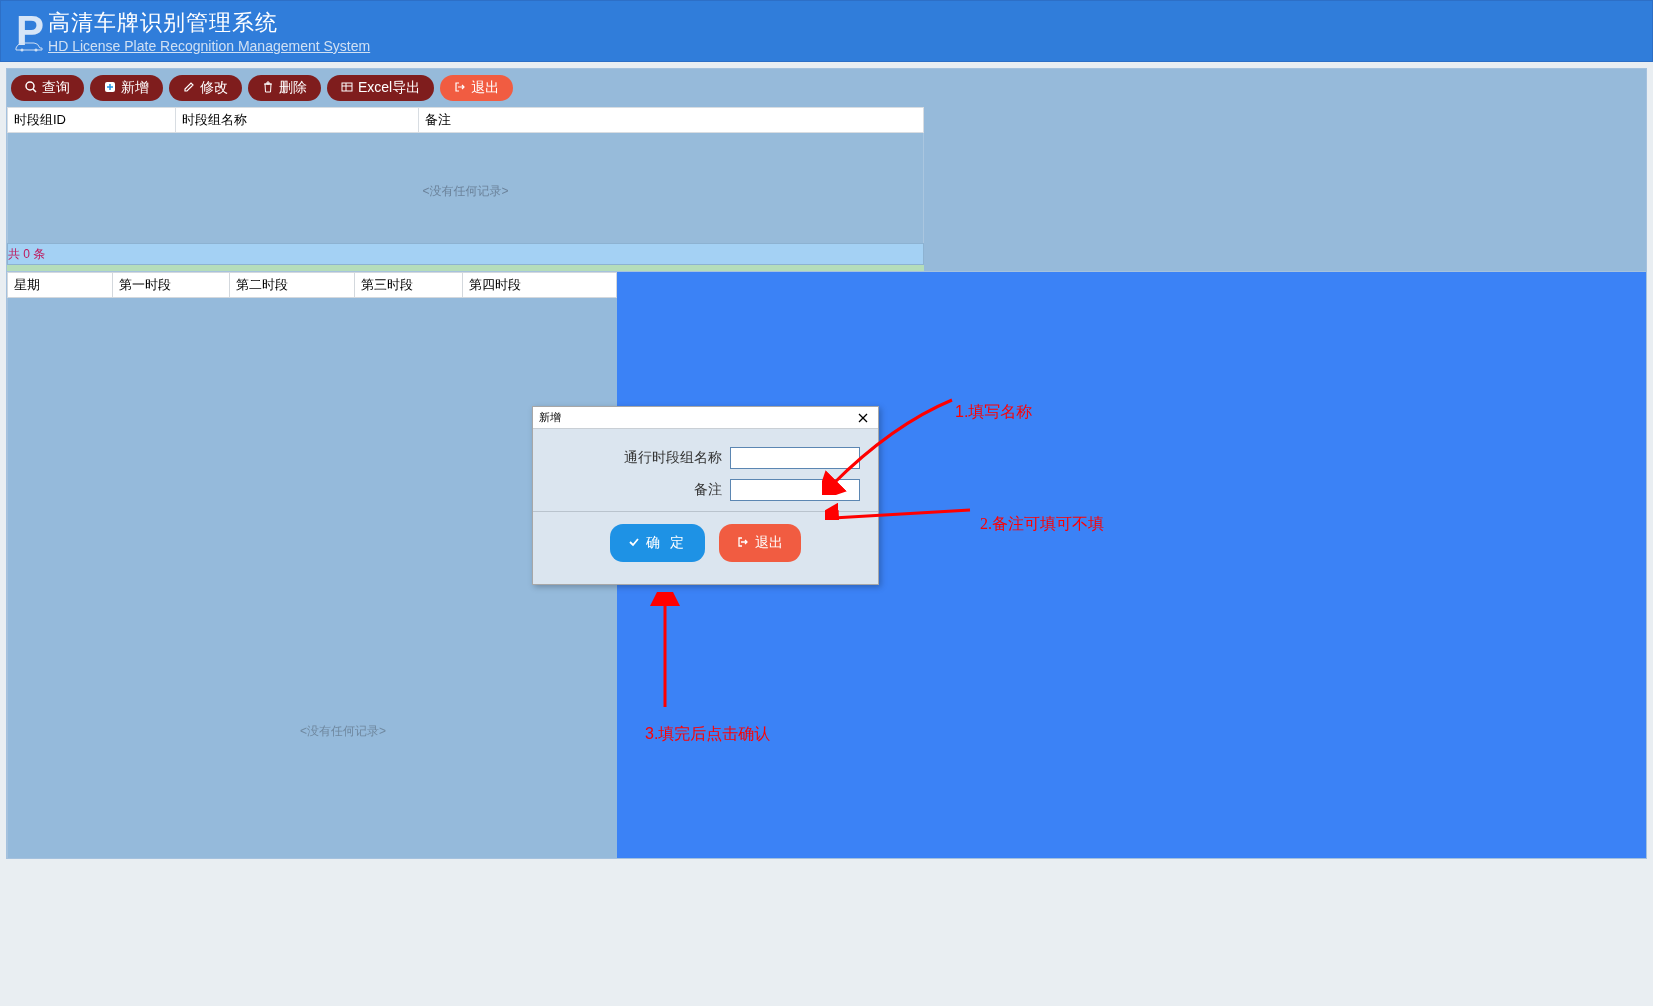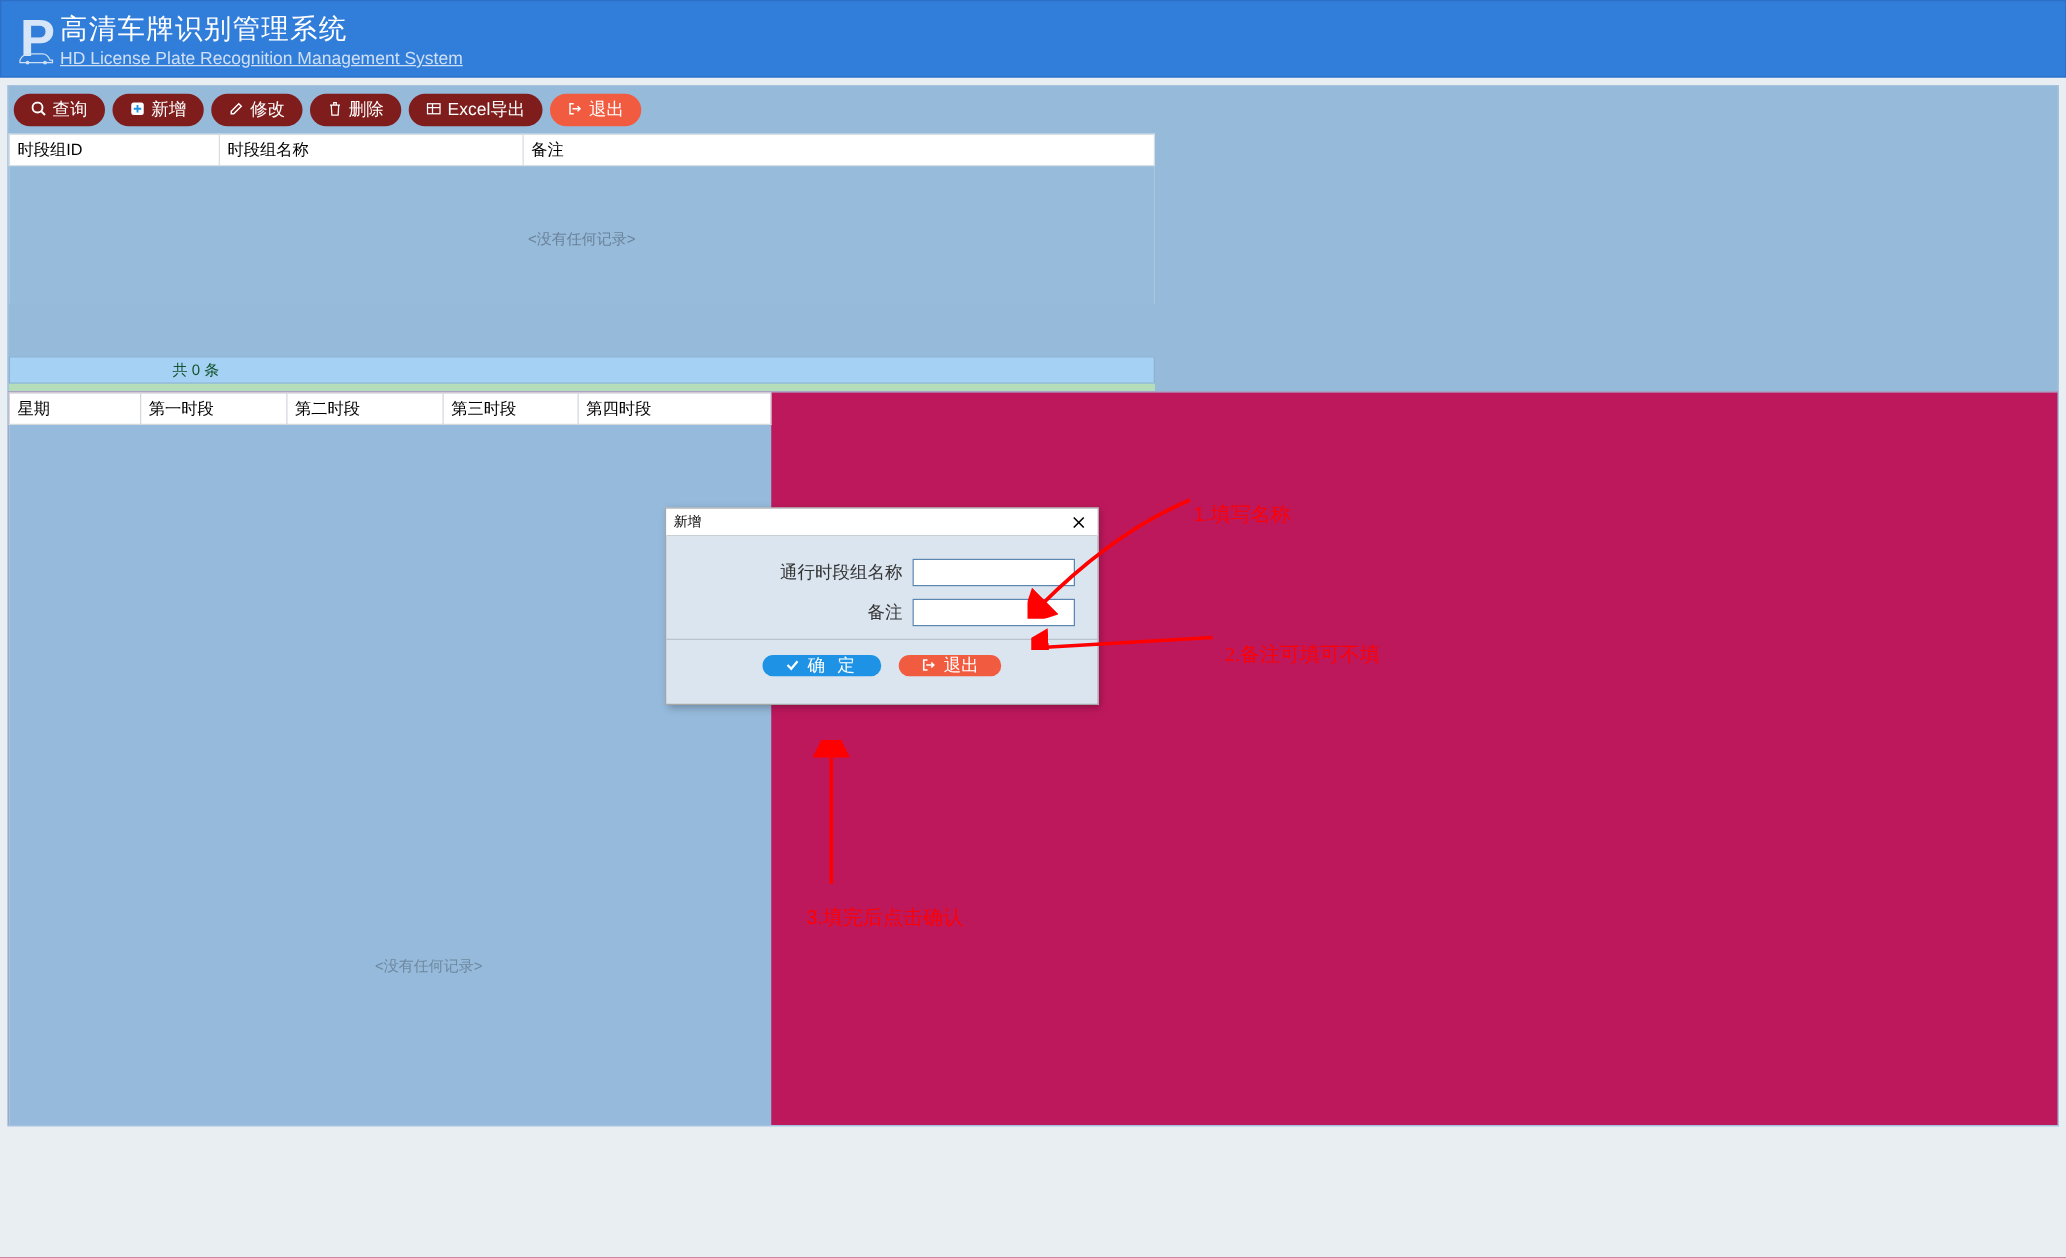--- a/index.html
+++ b/index.html
@@ -100,36 +100,34 @@
   color: #6b829a;
   padding-top: 50px;
   border-left: 1px solid #aac6df;
   border-right: 1px solid #aac6df;
 }
 .grid-footer {
   background: #a4d1f4;
   height: 22px;
   border: 1px solid #8db2d1;
   font-size: 12px;
-  color: #14532d;
+  color: #be185d;
   display:flex;
   align-items:center;
-  padding-left:130px;
-  margin-top:42px;
 }
 
 .divider {
   height: 6px;
   background: #b5ddba;
   margin: 0;
 }
 
 
 .grid2-wrap {
-  background: #be185d;
+  background: #3b82f6;
   border-top: 1px solid #a6c2dd;
 }
 .grid2 th { border:1px solid #d3d8dd; }
 .grid2-body {
   height: 560px;
   background: #95badb;
   position: relative;
   border-left:1px solid #a6c2dd;
 }
 .no-records2 {
@@ -187,21 +185,21 @@
 .dialog-sep { height:1px; background:#b9c3cd; margin: 8px -18px 12px -18px; }
 .dialog-actions {
   display: flex;
   justify-content: center;
   gap: 14px;
   padding-bottom: 12px;
 }
 .dbtn {
   border: none;
   border-radius: 13px;
-  height: 17px;
+  height: 38px;
   padding: 0 18px;
   color: #fff;
   font-size: 14px;
   display: inline-flex;
   align-items: center;
   gap: 6px;
   cursor: pointer;
   letter-spacing: 3px;
 }
 .dbtn.blue { background: #1e92e5; }

